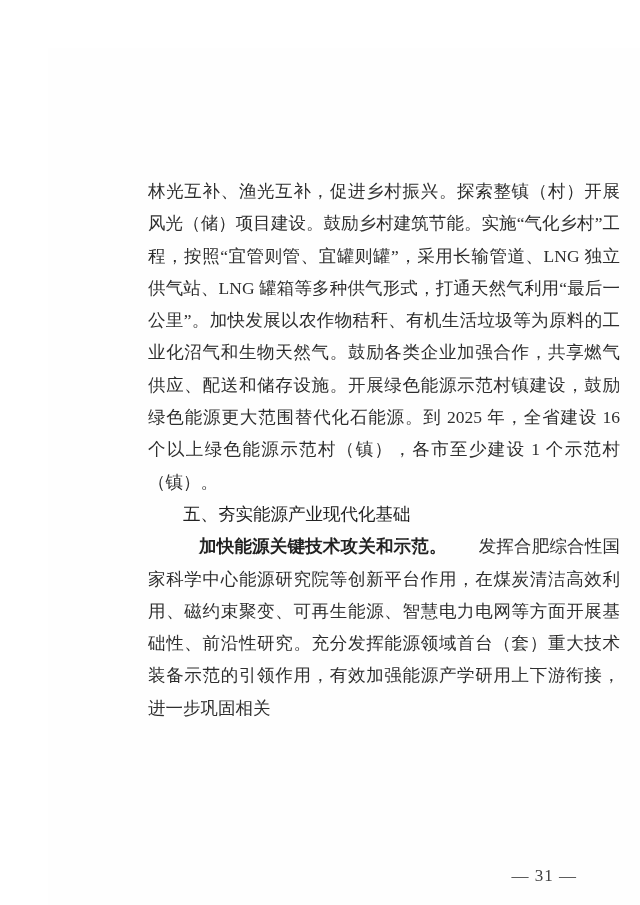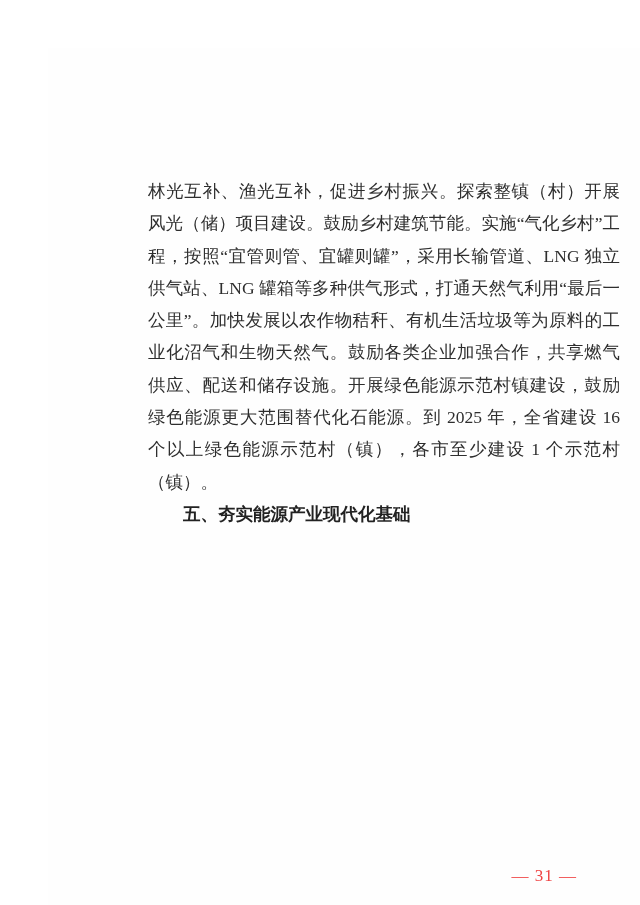--- a/index.html
+++ b/index.html
@@ -25,46 +25,47 @@
     font-size: 17.5px;
     line-height: 32.3px;
     text-align: justify;
     color: #2e2e2e;
   }
   .doc p { margin: 0; }
   .body-para { text-indent: 2em; }
   .body-para.no-indent { text-indent: 0; }
   .h1 {
     text-indent: 2em;
-    font-weight: bold;
+    font-weight: normal;
     font-family: "Liberation Sans", "DejaVu Sans", sans-serif;
     color: #222222;
   }
   .h2 {
     text-indent: 2em;
     font-weight: bold;
     color: #222222;
   }
   .lead {
     font-weight: bold;
     color: #222222;
   }
   .footer {
     position: absolute;
     top: 802px;
     right: 95px;
     font-size: 17px;
     line-height: 20px;
-    color: #ef4444;
+    color: #404040;
     letter-spacing: 1px;
     text-align: right;
   }
 </style>
 </head>
 <body>
 
 <div class="page">
   <div class="doc">
     <p class="body-para no-indent">林光互补、渔光互补，促进乡村振兴。探索整镇（村）开展风光（储）项目建设。鼓励乡村建筑节能。实施“气化乡村”工程，按照“宜管则管、宜罐则罐”，采用长输管道、LNG 独立供气站、LNG 罐箱等多种供气形式，打通天然气利用“最后一公里”。加快发展以农作物秸秆、有机生活垃圾等为原料的工业化沼气和生物天然气。鼓励各类企业加强合作，共享燃气供应、配送和储存设施。开展绿色能源示范村镇建设，鼓励绿色能源更大范围替代化石能源。到 2025 年，全省建设 16 个以上绿色能源示范村（镇），各市至少建设 1 个示范村（镇）。</p>
     <p class="h1">五、夯实能源产业现代化基础</p>
+    <p class="body-para"><span class="lead">加快能源关键技术攻关和示范。</span><span>发挥合肥综合性国家科学中心能源研究院等创新平台作用，在煤炭清洁高效利用、磁约束聚变、可再生能源、智慧电力电网等方面开展基础性、前沿性研究。充分发挥能源领域首台（套）重大技术装备示范的引领作用，有效加强能源产学研用上下游衔接，进一步巩固相关</span></p>
   </div>
   <div class="footer">— 31 —</div>
 </div>
 
 </body></html>

